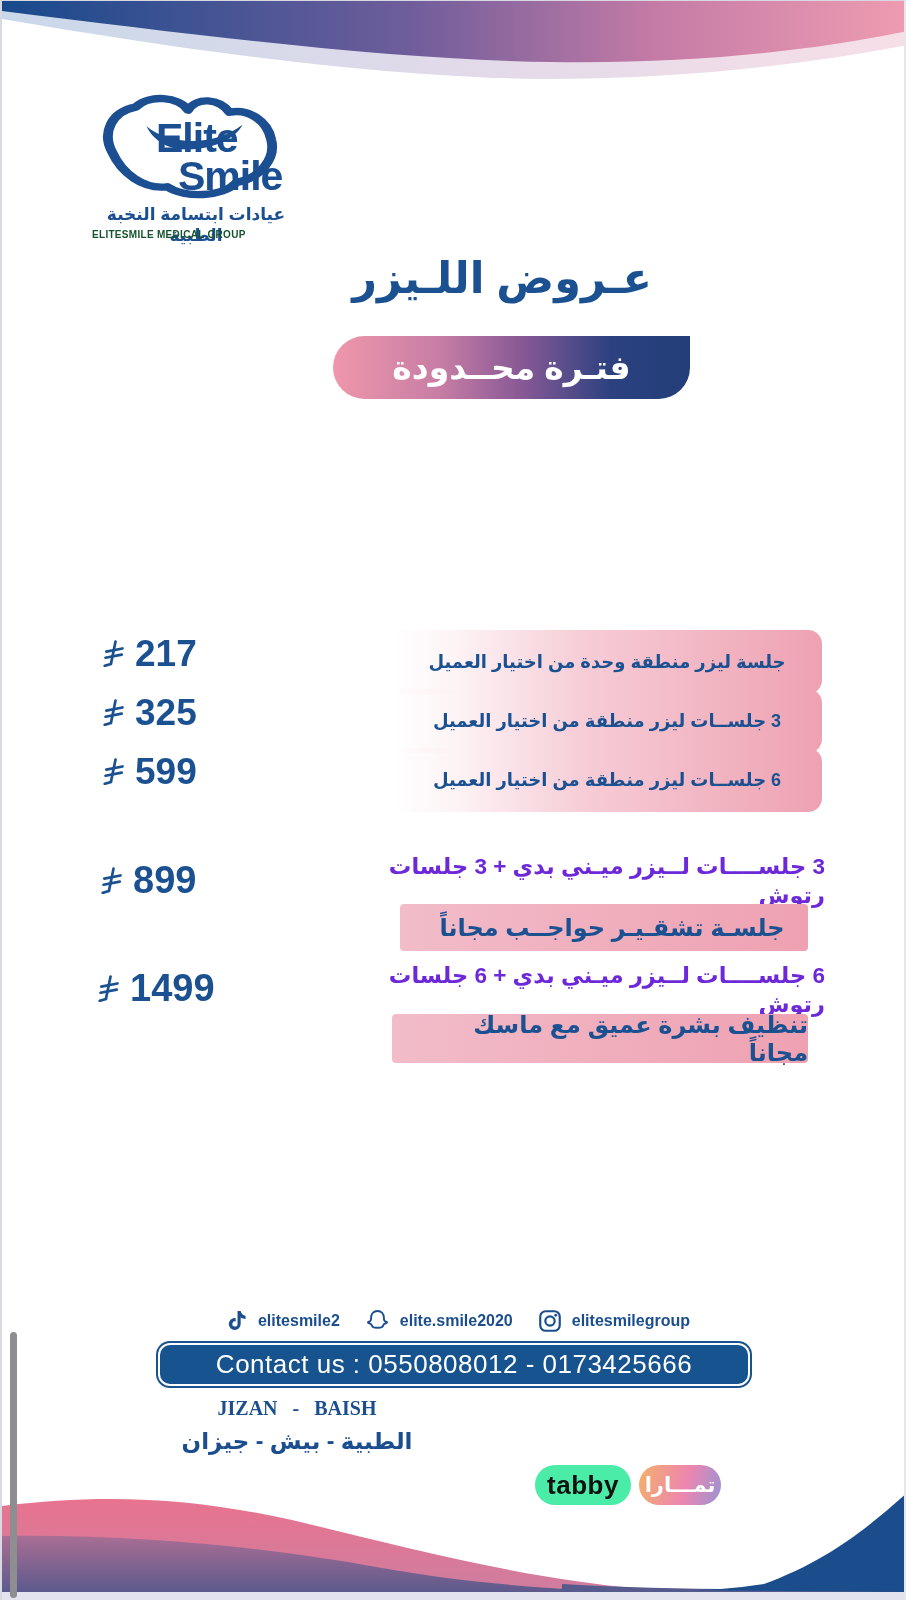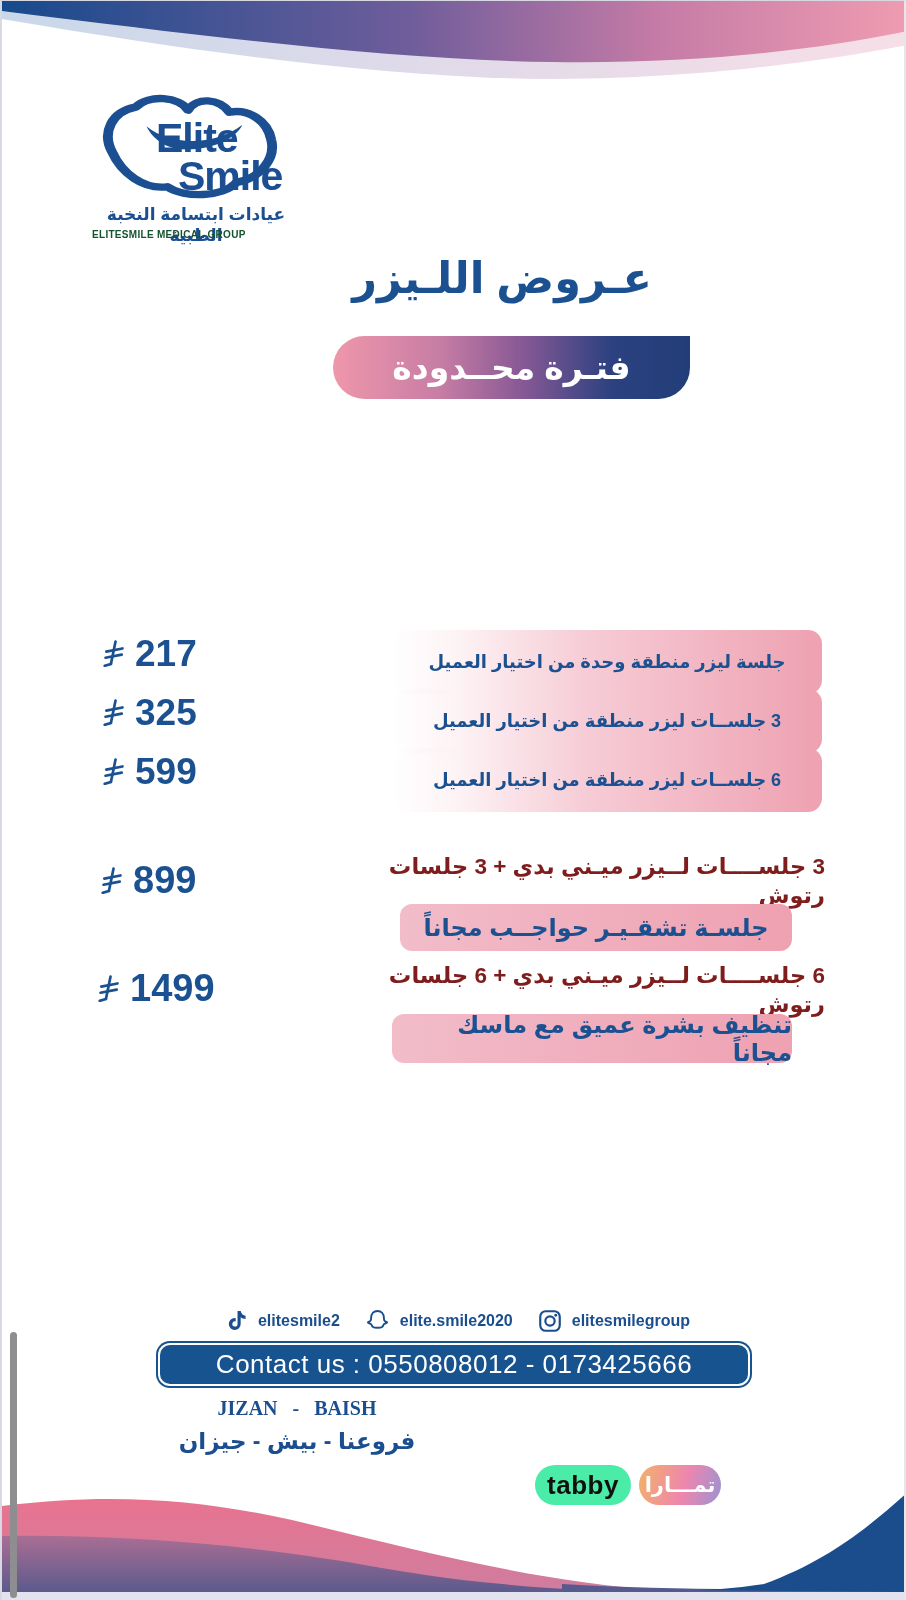--- a/index.html
+++ b/index.html
@@ -39,25 +39,25 @@
     color:#ffffff;font-size:33px;font-weight:bold;direction:rtl;}
 
   
   .pill{
     background:linear-gradient(to left,#eea1b1,#f6ccd6 55%,#fdf3f5 85%,rgba(255,255,255,0));
     border-radius:14px;display:flex;align-items:center;justify-content:center;
     color:#1b5191;font-weight:bold;direction:rtl;
   }
   .offer-pill{left:390px;width:430px;height:64px;font-size:18px;}
   .free-pill{background:linear-gradient(to left,#eea1b1,#f2bcc9);
-    border-radius:12px;display:flex;align-items:center;justify-content:center;
-    color:#1b5191;font-weight:bold;direction:rtl;}
+    border-radius:4px;display:flex;align-items:center;justify-content:center;
+    color:#1b5191;font-weight:bold;direction:rtl;padding-left:16px;}
   .price{display:flex;align-items:center;gap:9px;color:#1b5191;font-weight:bold;
     font-size:37px;height:49px;}
-  .bundle-label{color:#7f1d1d;font-weight:bold;font-size:22.5px;direction:rtl;
+  .bundle-label{color:#6d28d9;font-weight:bold;font-size:22.5px;direction:rtl;
     text-align:right;line-height:1.3;}
 
   
   .social-row{left:150px;top:1300px;width:610px;height:40px;display:flex;
     align-items:center;justify-content:center;gap:24px;}
   .social-item{display:flex;align-items:center;gap:9px;color:#1b4e8e;
     font-weight:bold;font-size:16px;}
 
   
   .contact-bar{left:158px;top:1344px;width:588px;height:39px;background:#17538f;
@@ -224,21 +224,21 @@
         <circle cx="17.3" cy="6.7" r="1.3" fill="#1b4e8e"></circle>
       </svg>
       <span>elitesmilegroup</span>
     </div>
   </div>
 
   <div class="abs contact-bar z2">Contact us : 0550808012 - 0173425666</div>
 
   <div class="abs foot-col z2" style="left:165px;top:1396px">
     <div class="foot-en">JIZAN - BAISH</div>
-    <div class="foot-ar">فروعنا - بيش - جيزان</div>
+    <div class="foot-ar">الطبية - بيش - جيزان</div>
   </div>
 
   <div class="pay-pill pay-tabby z2">tabby</div>
   <div class="pay-pill pay-tamara z2">تمـــارا</div>
 
   <div class="abs scrollbar-thumb"></div>
 
 </div>
 
 </body></html>

